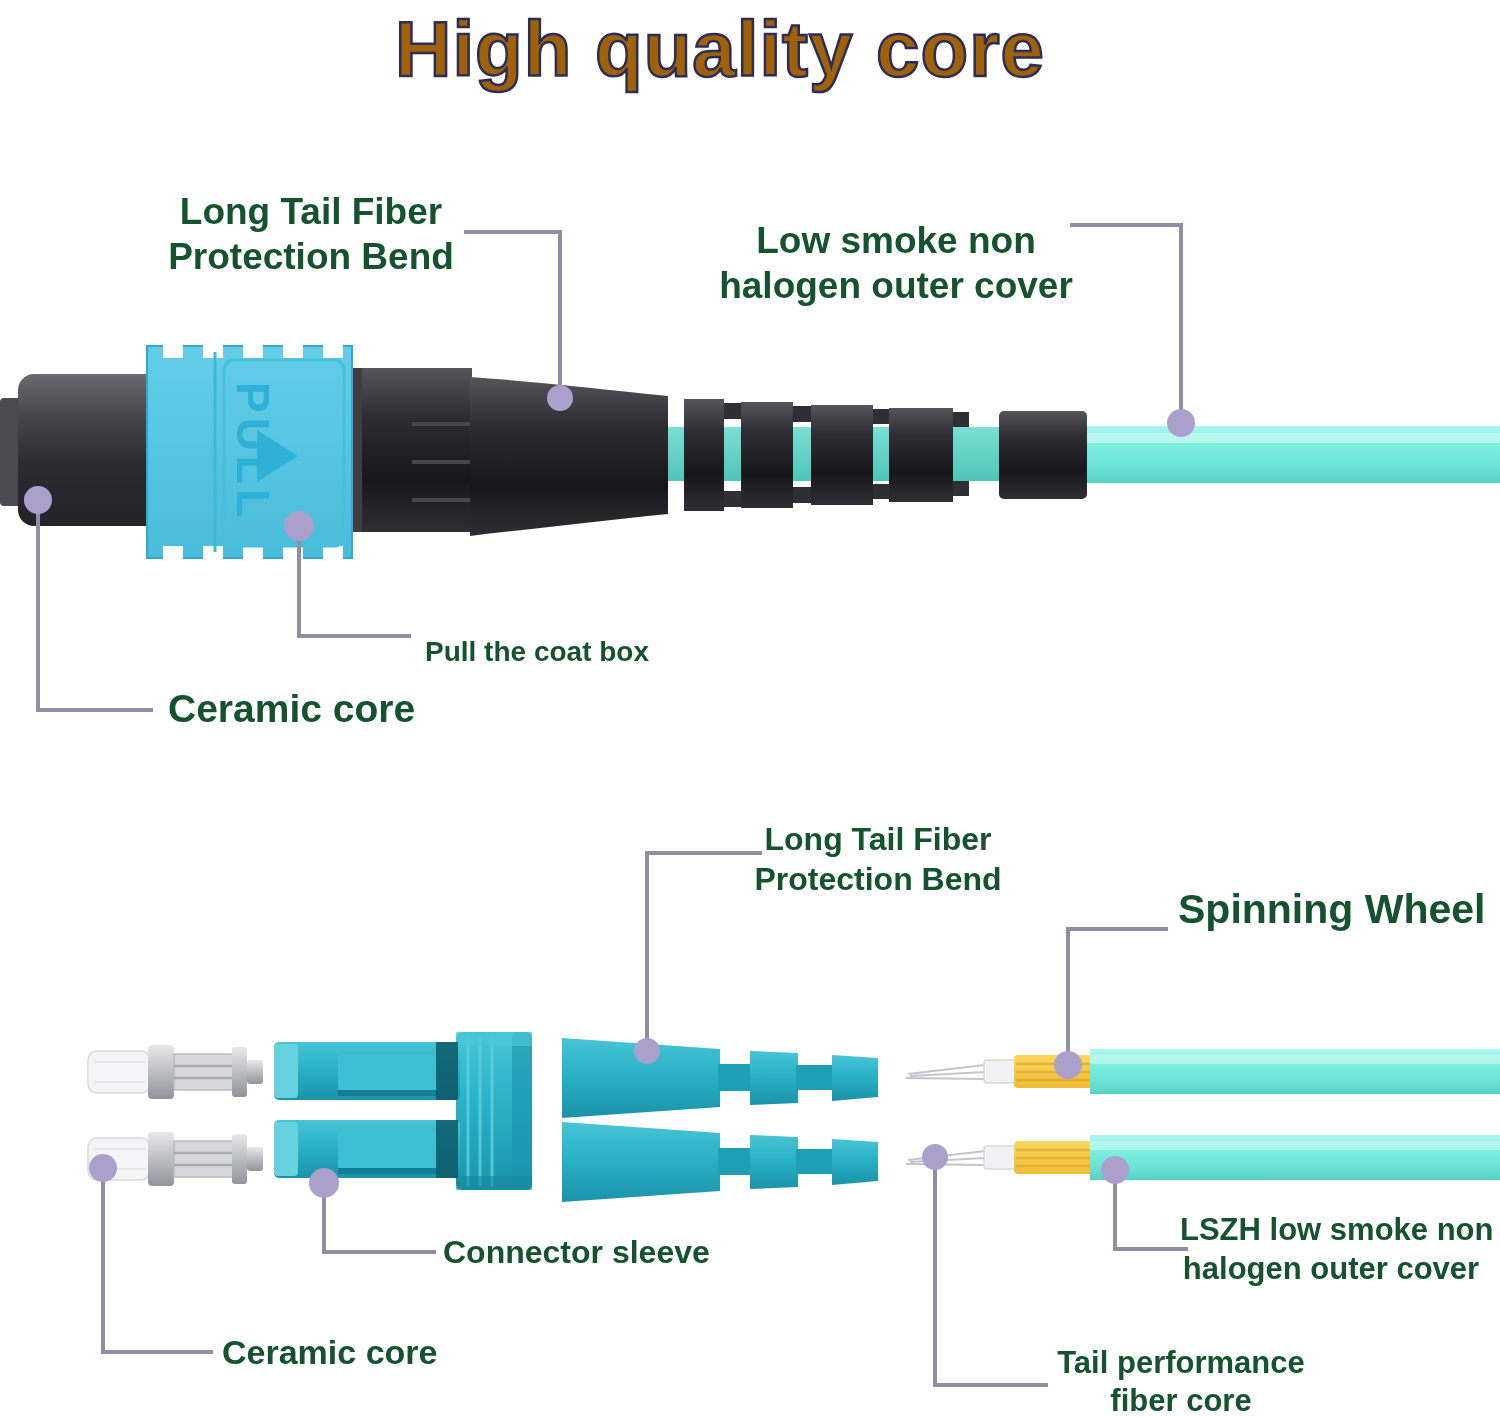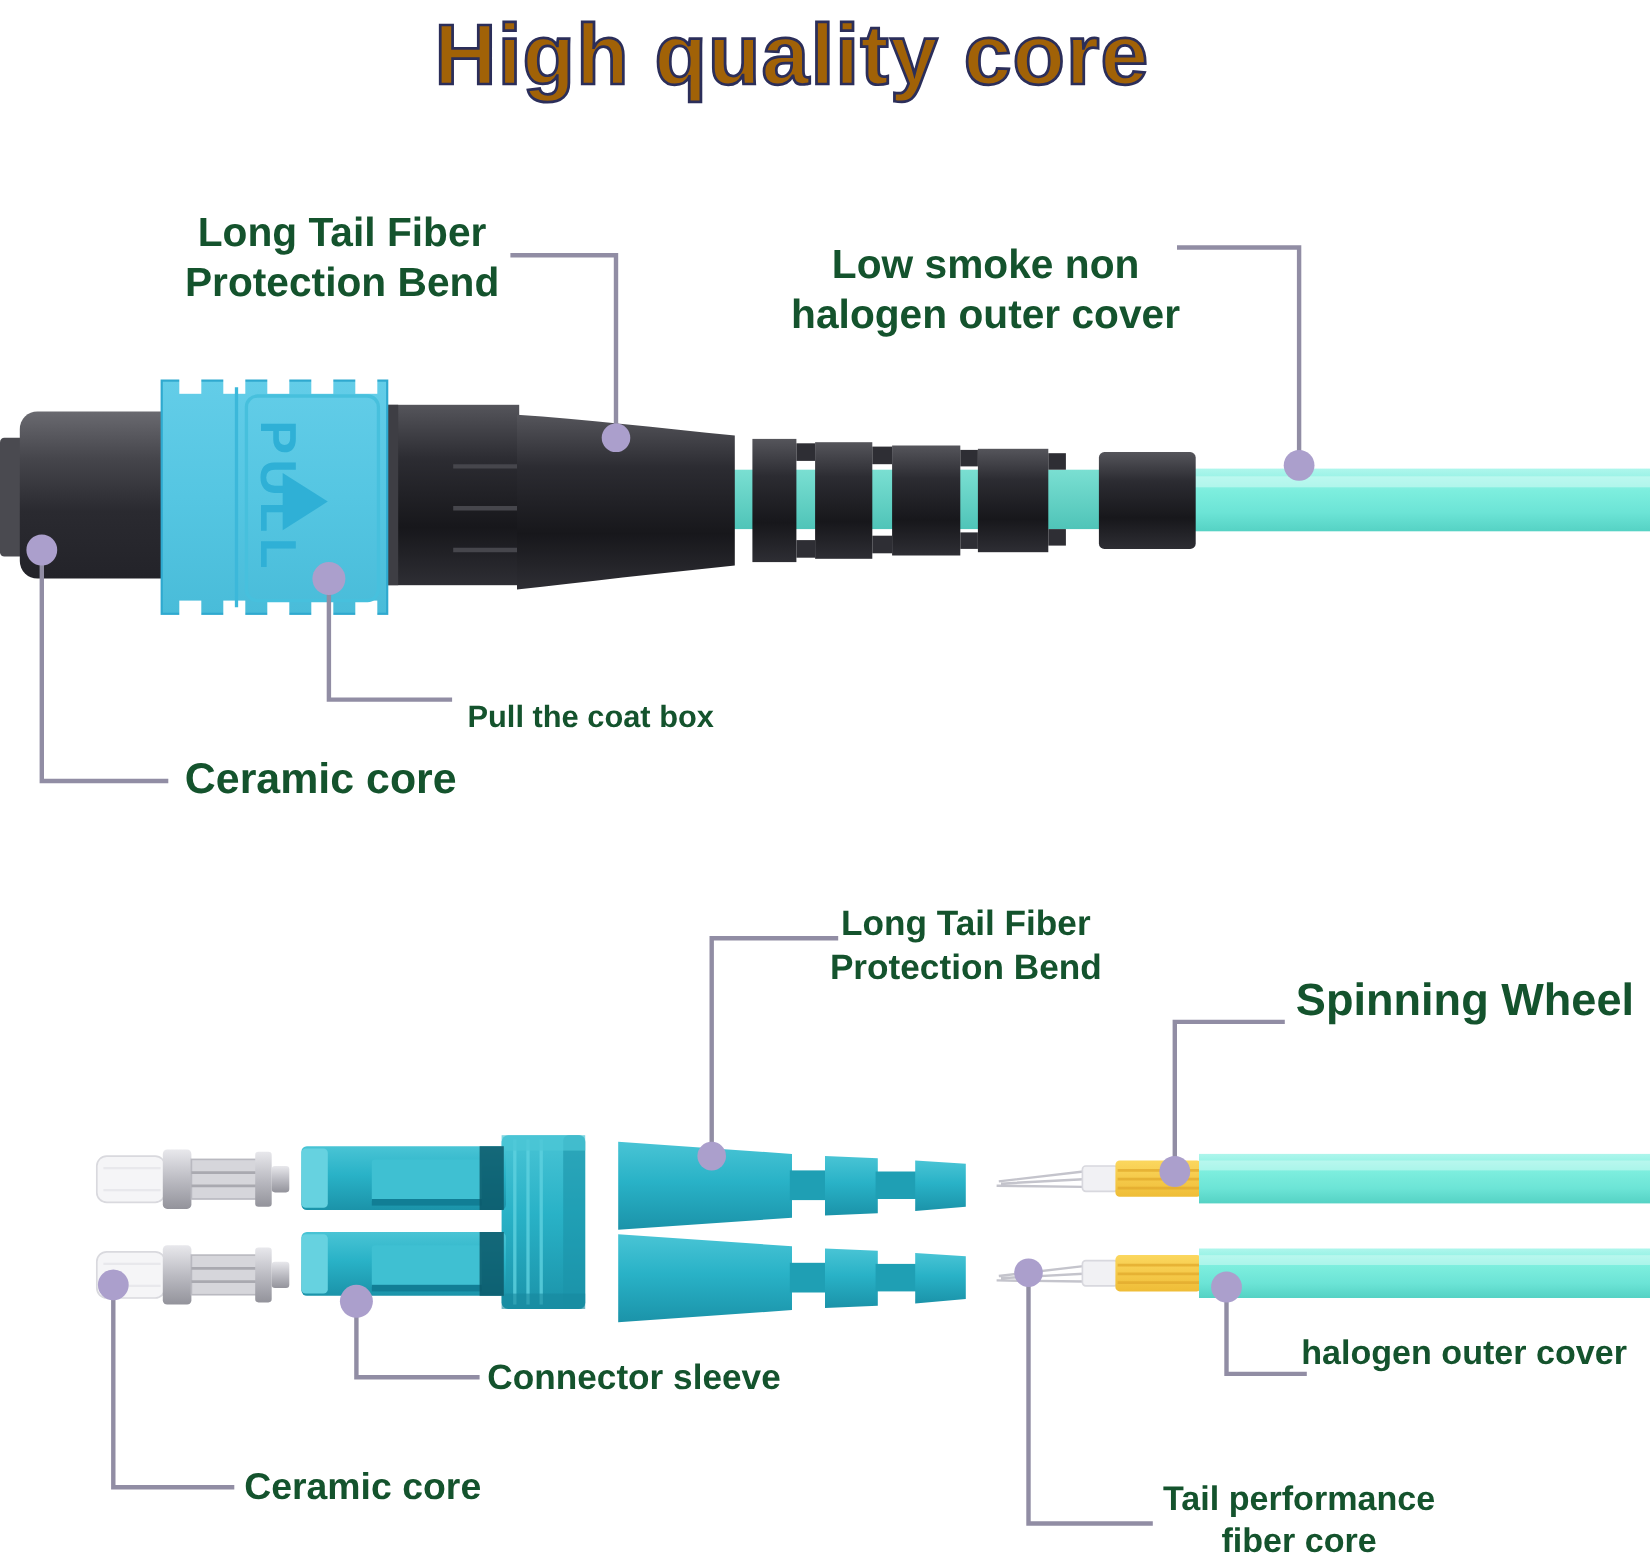--- a/index.html
+++ b/index.html
@@ -284,20 +284,21 @@
     <span class="ln">Protection Bend</span>
   </div>
 
   <div class="lbl" id="lbl-spinning-wheel">Spinning Wheel</div>
 
   <div class="lbl" id="lbl-connector-sleeve">Connector sleeve</div>
 
   <div class="lbl" id="lbl-ceramic-bottom">Ceramic core</div>
 
   <div class="lbl c" id="lbl-lszh">
+    <span class="ln">LSZH low smoke non</span>
     <span class="ln">halogen outer cover</span>
   </div>
 
   <div class="lbl c" id="lbl-high-performance">
     <span class="ln">Tail performance</span>
     <span class="ln">fiber core</span>
   </div>
 
 </div>
 

